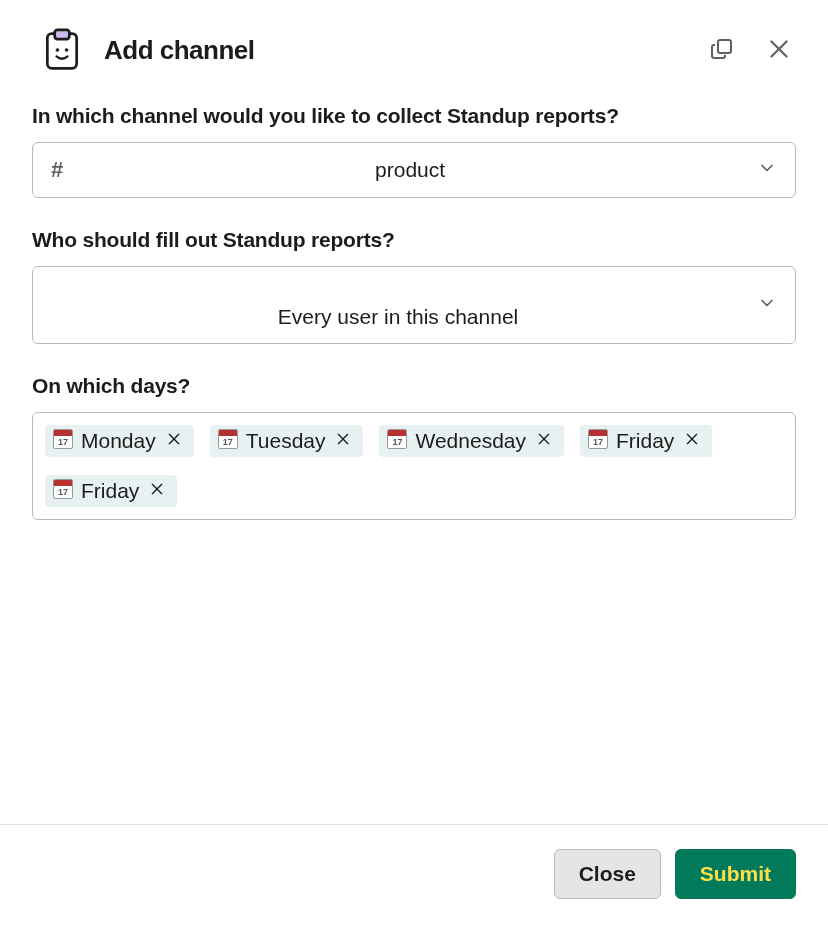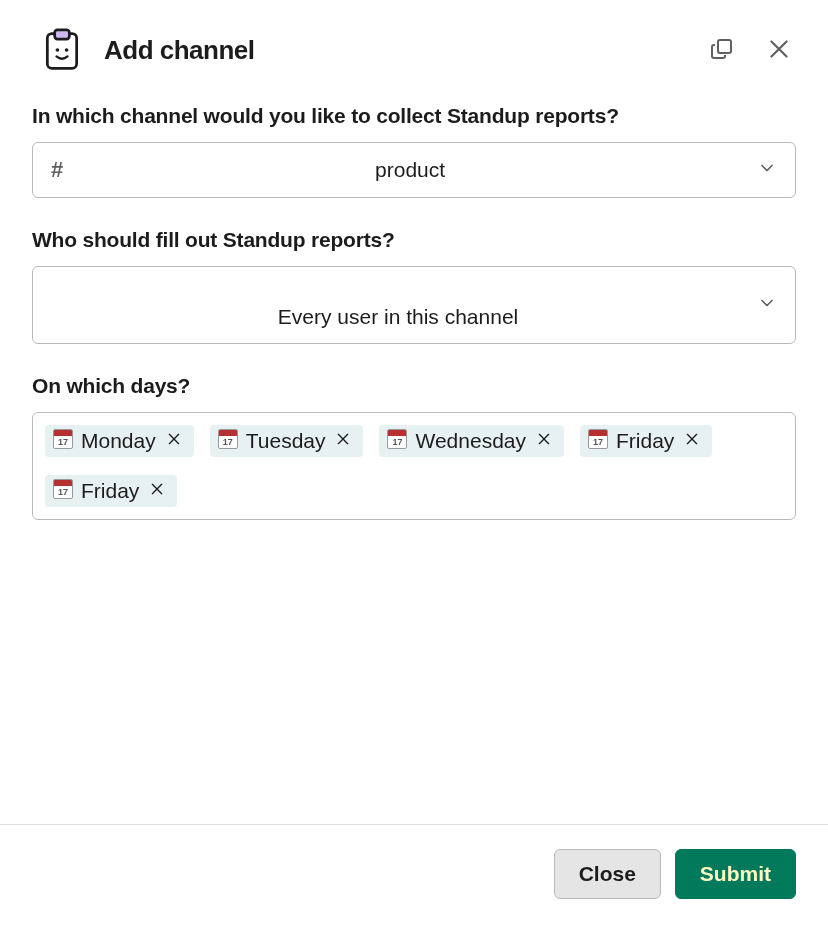--- a/index.html
+++ b/index.html
@@ -140,21 +140,21 @@
       cursor: pointer;
     }
     .btn-secondary {
       background: #e5e5e5;
       border: 1px solid #bbbabb;
       color: #1d1c1d;
     }
     .btn-primary {
       background: #007a5a;
       border: 1px solid #007a5a;
-      color: #fef9c3;
+      color: #fde047;
     }
   </style>
 </head>
 <body>
 
 <div class="modal">
 
   <div class="header">
     <span class="app-icon">
       <svg viewBox="0 0 48 48" width="44" height="44">

